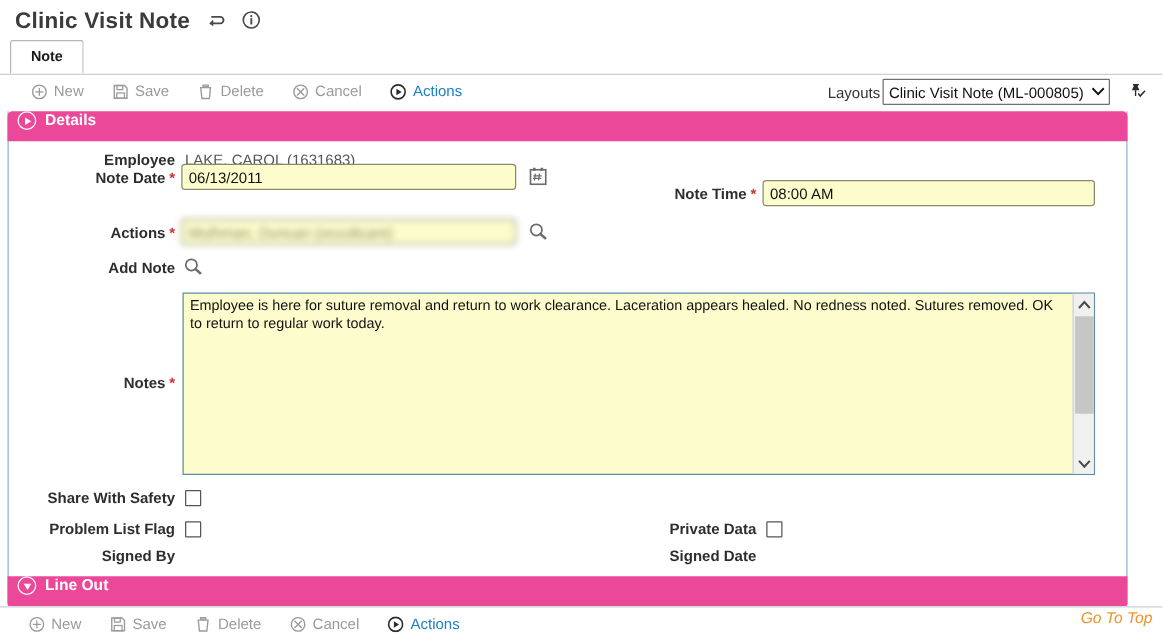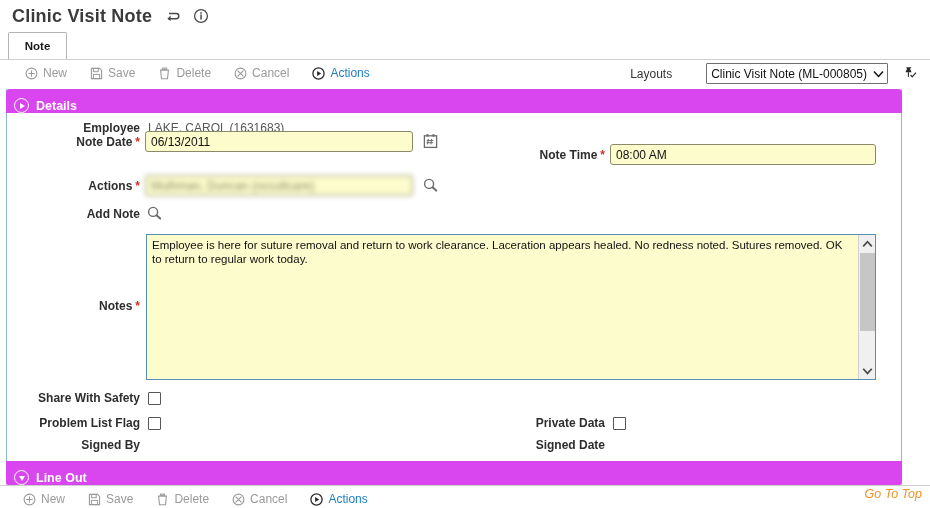--- a/index.html
+++ b/index.html
@@ -91,21 +91,20 @@
   }
   .layouts-select {
     height: 21px;
     border: 1px solid #707070;
     background: #ffffff;
     font-family: "Liberation Sans", sans-serif;
     font-size: 12px; color: #111;
     padding: 0 3px 0 4px;
     display: flex; align-items: center;
     border-radius: 1px;
-    margin-left: 32px;
   }
   .layouts-select .caret {
     margin-left: 6px; font-size: 11px; color: #111;
   }
   .pin-icon {
     margin-left: 13px; margin-right: 4px;
     display: inline-flex; align-items: center; color: #2b2b2b;
   }
 
   
@@ -113,22 +112,22 @@
     position: absolute; left: 6px; top: 89px;
     width: 896px; height: 394px;
     border: 1px solid #8ab8d6;
     border-top: none; border-bottom: none;
     background: #ffffff;
   }
 
   .section-header {
     position: absolute; left: 6px;
     width: 896px; height: 24px;
-    background: #d946ef;
-    display: flex; align-items: flex-end;
+    background: #ec4899;
+    display: flex; align-items: flex-start;
     color: #ffffff;
     font-size: 12.5px; font-weight: bold;
   }
   .section-header.details { top: 89px; border-top-left-radius: 4px; border-top-right-radius: 4px; }
   .section-header.lineout { top: 461px; border-bottom-left-radius: 2px; border-bottom-right-radius: 2px; }
   .sec-toggle {
     width: 15px; height: 15px; margin-left: 8px; margin-right: 7px;
     border-radius: 50%;
     border: 1.6px solid #ffffff;
     display: inline-flex; align-items: center; justify-content: center;

